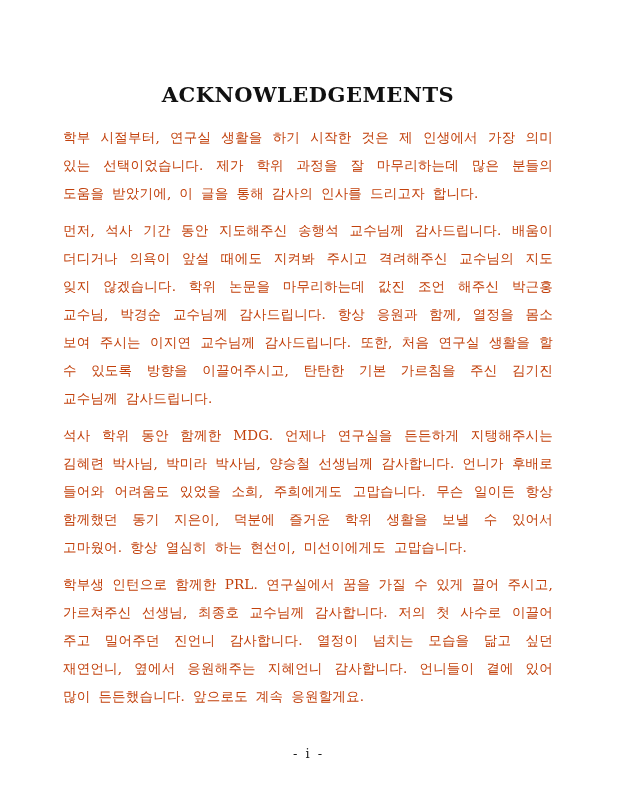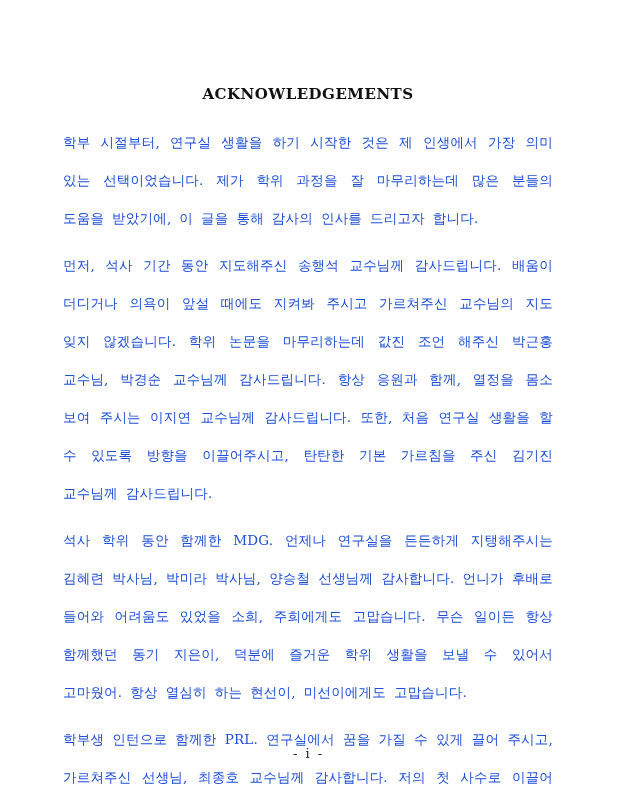--- a/index.html
+++ b/index.html
@@ -14,40 +14,40 @@
     background: #ffffff;
     box-sizing: border-box;
     padding: 82px 64px 0 63px;
     overflow: hidden;
     font-family: "DejaVu Serif", "Liberation Serif", serif;
     color: #1c1c1c;
   }
   .doc-title {
     margin: 0 0 16px 0;
     text-align: center;
-    font-size: 15px;
+    font-size: 21px;
     line-height: 25px;
     font-weight: bold;
     letter-spacing: 0.5px;
     color: #111111;
     font-family: "DejaVu Serif", "Liberation Serif", serif;
   }
   .doc-body {
     width: 490px;
   }
   .doc-body p {
     margin: 0 0 9px 0;
     font-size: 13.5px;
-    line-height: 38px;
+    line-height: 28px;
     text-align: justify;
     text-justify: inter-word;
     word-break: keep-all;
     word-spacing: 3.5px;
     letter-spacing: 0.2px;
-    color: #1d4ed8;
+    color: #c2410c;
   }
   .doc-body p:last-child {
     margin-bottom: 1px;
   }
   .page-footer {
     position: absolute;
     left: 0;
     top: 746px;
     width: 617px;
     text-align: center;
@@ -58,19 +58,19 @@
   }
 </style>
 </head>
 <body>
 
 <div class="page">
   <h1 class="doc-title">ACKNOWLEDGEMENTS</h1>
 
   <div class="doc-body">
     <p>학부 시절부터, 연구실 생활을 하기 시작한 것은 제 인생에서 가장 의미 있는 선택이었습니다. 제가 학위 과정을 잘 마무리하는데 많은 분들의 도움을 받았기에, 이 글을 통해 감사의 인사를 드리고자 합니다.</p>
-    <p>먼저, 석사 기간 동안 지도해주신 송행석 교수님께 감사드립니다. 배움이 더디거나 의욕이 앞설 때에도 지켜봐 주시고 가르쳐주신 교수님의 지도 잊지 않겠습니다. 학위 논문을 마무리하는데 값진 조언 해주신 박근홍 교수님, 박경순 교수님께 감사드립니다. 항상 응원과 함께, 열정을 몸소 보여 주시는 이지연 교수님께 감사드립니다. 또한, 처음 연구실 생활을 할 수 있도록 방향을 이끌어주시고, 탄탄한 기본 가르침을 주신 김기진 교수님께 감사드립니다.</p>
+    <p>먼저, 석사 기간 동안 지도해주신 송행석 교수님께 감사드립니다. 배움이 더디거나 의욕이 앞설 때에도 지켜봐 주시고 격려해주신 교수님의 지도 잊지 않겠습니다. 학위 논문을 마무리하는데 값진 조언 해주신 박근홍 교수님, 박경순 교수님께 감사드립니다. 항상 응원과 함께, 열정을 몸소 보여 주시는 이지연 교수님께 감사드립니다. 또한, 처음 연구실 생활을 할 수 있도록 방향을 이끌어주시고, 탄탄한 기본 가르침을 주신 김기진 교수님께 감사드립니다.</p>
     <p>석사 학위 동안 함께한 MDG. 언제나 연구실을 든든하게 지탱해주시는 김혜련 박사님, 박미라 박사님, 양승철 선생님께 감사합니다. 언니가 후배로 들어와 어려움도 있었을 소희, 주희에게도 고맙습니다. 무슨 일이든 항상 함께했던 동기 지은이, 덕분에 즐거운 학위 생활을 보낼 수 있어서 고마웠어. 항상 열심히 하는 현선이, 미선이에게도 고맙습니다.</p>
     <p>학부생 인턴으로 함께한 PRL. 연구실에서 꿈을 가질 수 있게 끌어 주시고, 가르쳐주신 선생님, 최종호 교수님께 감사합니다. 저의 첫 사수로 이끌어 주고 밀어주던 진언니 감사합니다. 열정이 넘치는 모습을 닮고 싶던 재연언니, 옆에서 응원해주는 지혜언니 감사합니다. 언니들이 곁에 있어 많이 든든했습니다. 앞으로도 계속 응원할게요.</p>
   </div>
 
   <div class="page-footer">- i -</div>
 </div>
 
 </body></html>

